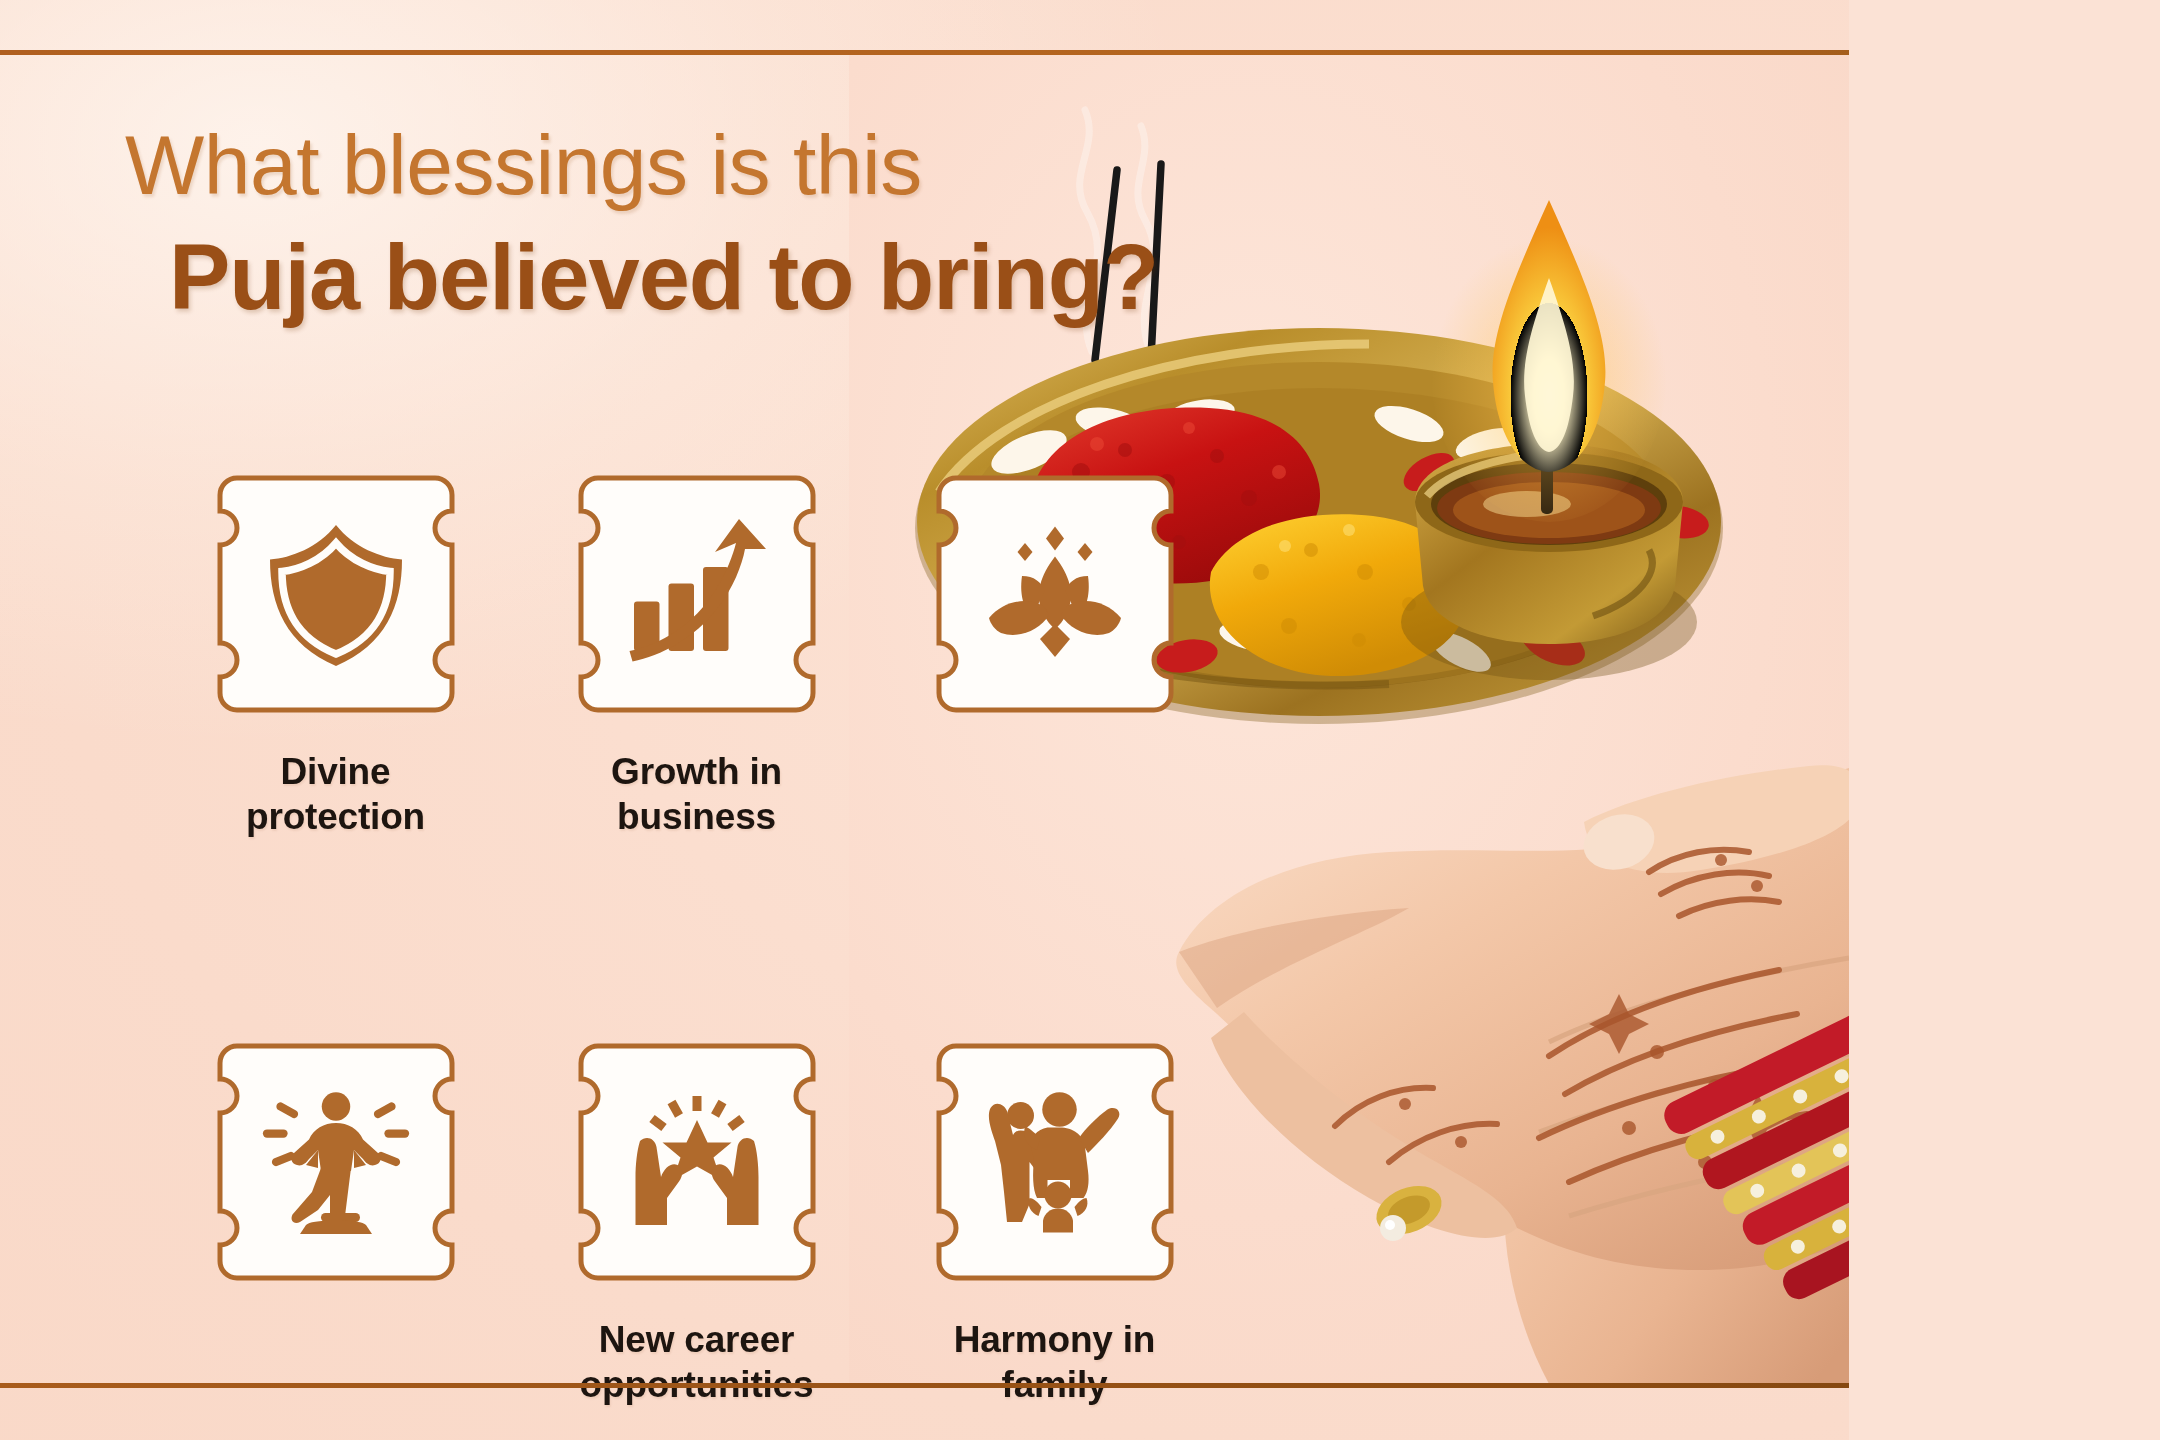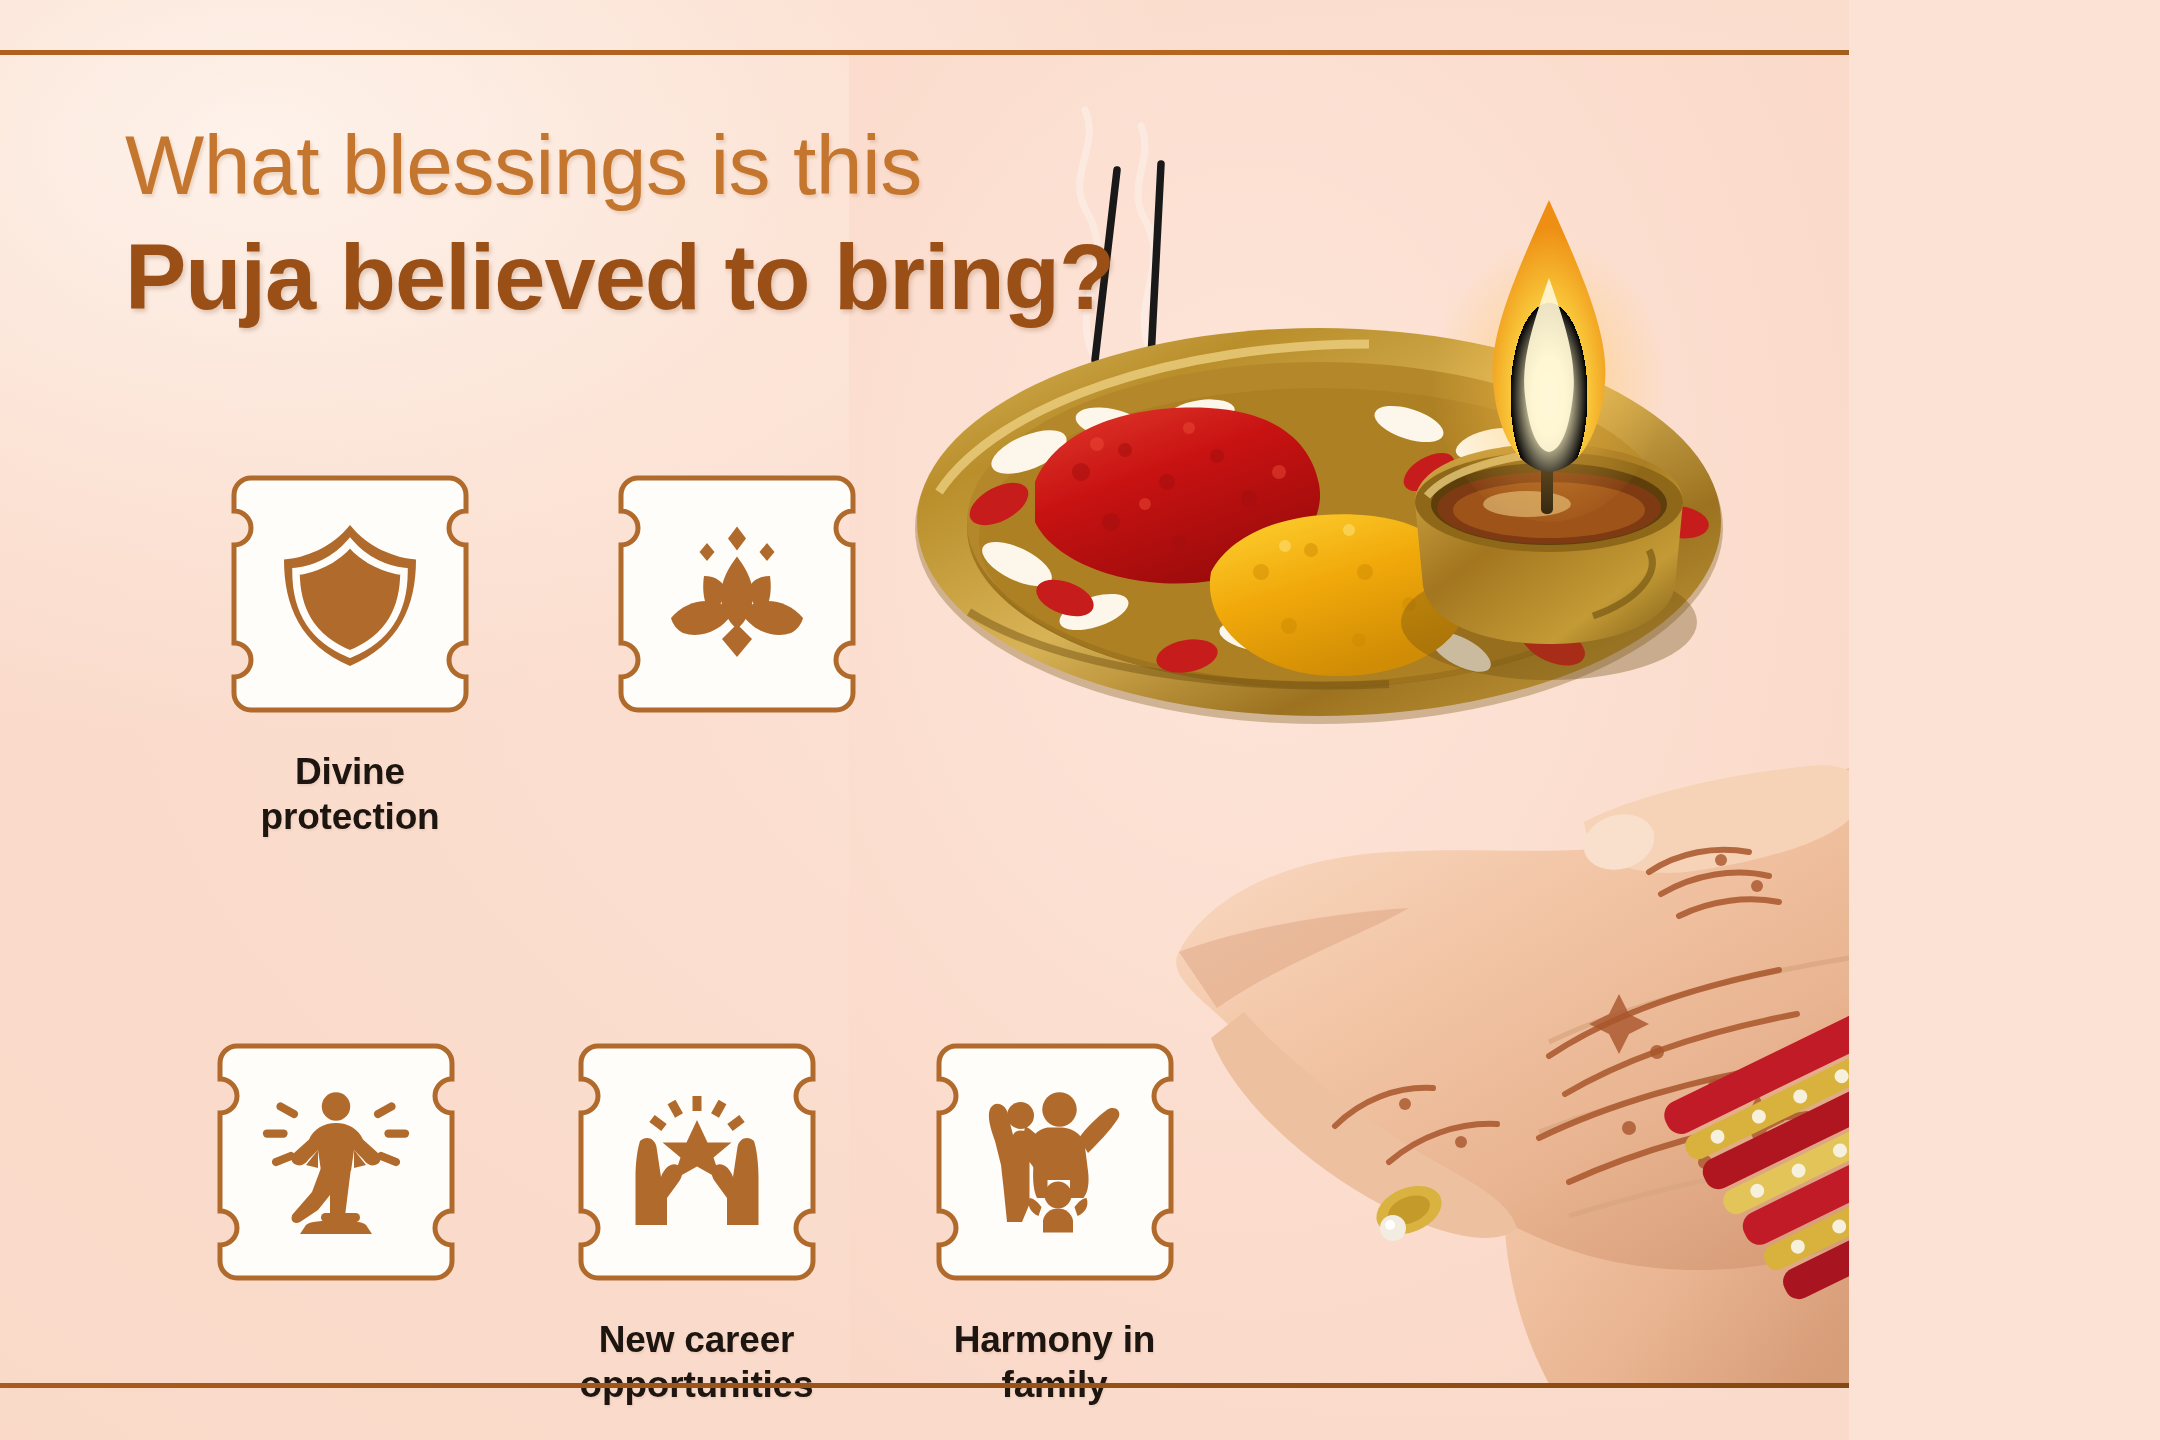--- a/index.html
+++ b/index.html
@@ -42,20 +42,21 @@
   .headline{ position:absolute; left:125px; top:123px; z-index:5; }
   .hl1{
     font-size:84px; font-weight:300; letter-spacing:-0.5px;
     color:#c4762f; line-height:1.0; white-space:nowrap;
     text-shadow:2px 3px 3px rgba(150,80,25,.16);
   }
   .hl2{
     font-size:92px; font-weight:700; letter-spacing:-1px;
     color:#9a4f17; line-height:1.0; margin-top:24px; white-space:nowrap;
     text-shadow:2px 3px 4px rgba(120,60,15,.22);
+    margin-left:44px;
   }
 
   
   .grid{ position:absolute; left:0; top:465px; width:1240px; z-index:5;padding-left:28px; }
   .row{ display:flex; }
   .row.r2{ margin-top:194px; }
   .cell{ width:400px; display:flex; flex-direction:column; align-items:center; }
   .cell.c0{ margin-left:122px; }
   .cell.c1{ margin-left:-10px; }
   .cell.c2{ margin-left:-13px; }
@@ -367,20 +368,44 @@
             <path d="M50 16 C 40 28, 25 34, 14 35 C 14 59, 23 79, 50 90
                      C 77 79, 86 59, 86 35 C 75 34, 60 28, 50 16 Z" fill="none" stroke="#fffdfa" stroke-width="5"></path>
           </svg>
         </div>
         <div class="caption">
           <div>Divine</div>
           <div>protection</div>
         </div>
       </div>
 
+      <div class="cell c1">
+        <div class="card">
+          <svg class="frame" viewBox="0 0 258 258" aria-hidden="true">
+            <path d="M30 13 H228 A17 17 0 0 1 245 30 V46 A17 17 0 0 0 245 80 V178
+                     A17 17 0 0 0 245 212 V228 A17 17 0 0 1 228 245 H30
+                     A17 17 0 0 1 13 228 V212 A17 17 0 0 0 13 178 V80
+                     A17 17 0 0 0 13 46 V30 A17 17 0 0 1 30 13 Z" fill="#fffdfa" stroke="#b06a2c" stroke-width="5"></path>
+          </svg>
+          <svg class="glyph" viewBox="0 0 100 100" aria-hidden="true">
+            <g fill="#b06a2c">
+              <rect x="8" y="55" width="17" height="33" rx="2"></rect>
+              <rect x="31" y="43" width="17" height="45" rx="2"></rect>
+              <rect x="54" y="32" width="17" height="56" rx="2"></rect>
+              <path d="M5 88 C 26 84, 48 70, 62 48 C 70 35, 74 24, 76 16
+                       L 62 22 L 78 0 L 96 20 L 82 20
+                       C 80 31, 74 46, 64 59 C 48 80, 26 91, 7 95 Z"></path>
+            </g>
+          </svg>
+        </div>
+        <div class="caption">
+          <div>Growth in</div>
+          <div>business</div>
+        </div>
+      </div>
 
       <div class="cell c2">
         <div class="card">
           <svg class="frame" viewBox="0 0 258 258" aria-hidden="true">
             <path d="M30 13 H228 A17 17 0 0 1 245 30 V46 A17 17 0 0 0 245 80 V178
                      A17 17 0 0 0 245 212 V228 A17 17 0 0 1 228 245 H30
                      A17 17 0 0 1 13 228 V212 A17 17 0 0 0 13 178 V80
                      A17 17 0 0 0 13 46 V30 A17 17 0 0 1 30 13 Z" fill="#fffdfa" stroke="#b06a2c" stroke-width="5"></path>
           </svg>
           <svg class="glyph" viewBox="0 0 100 100" aria-hidden="true">

